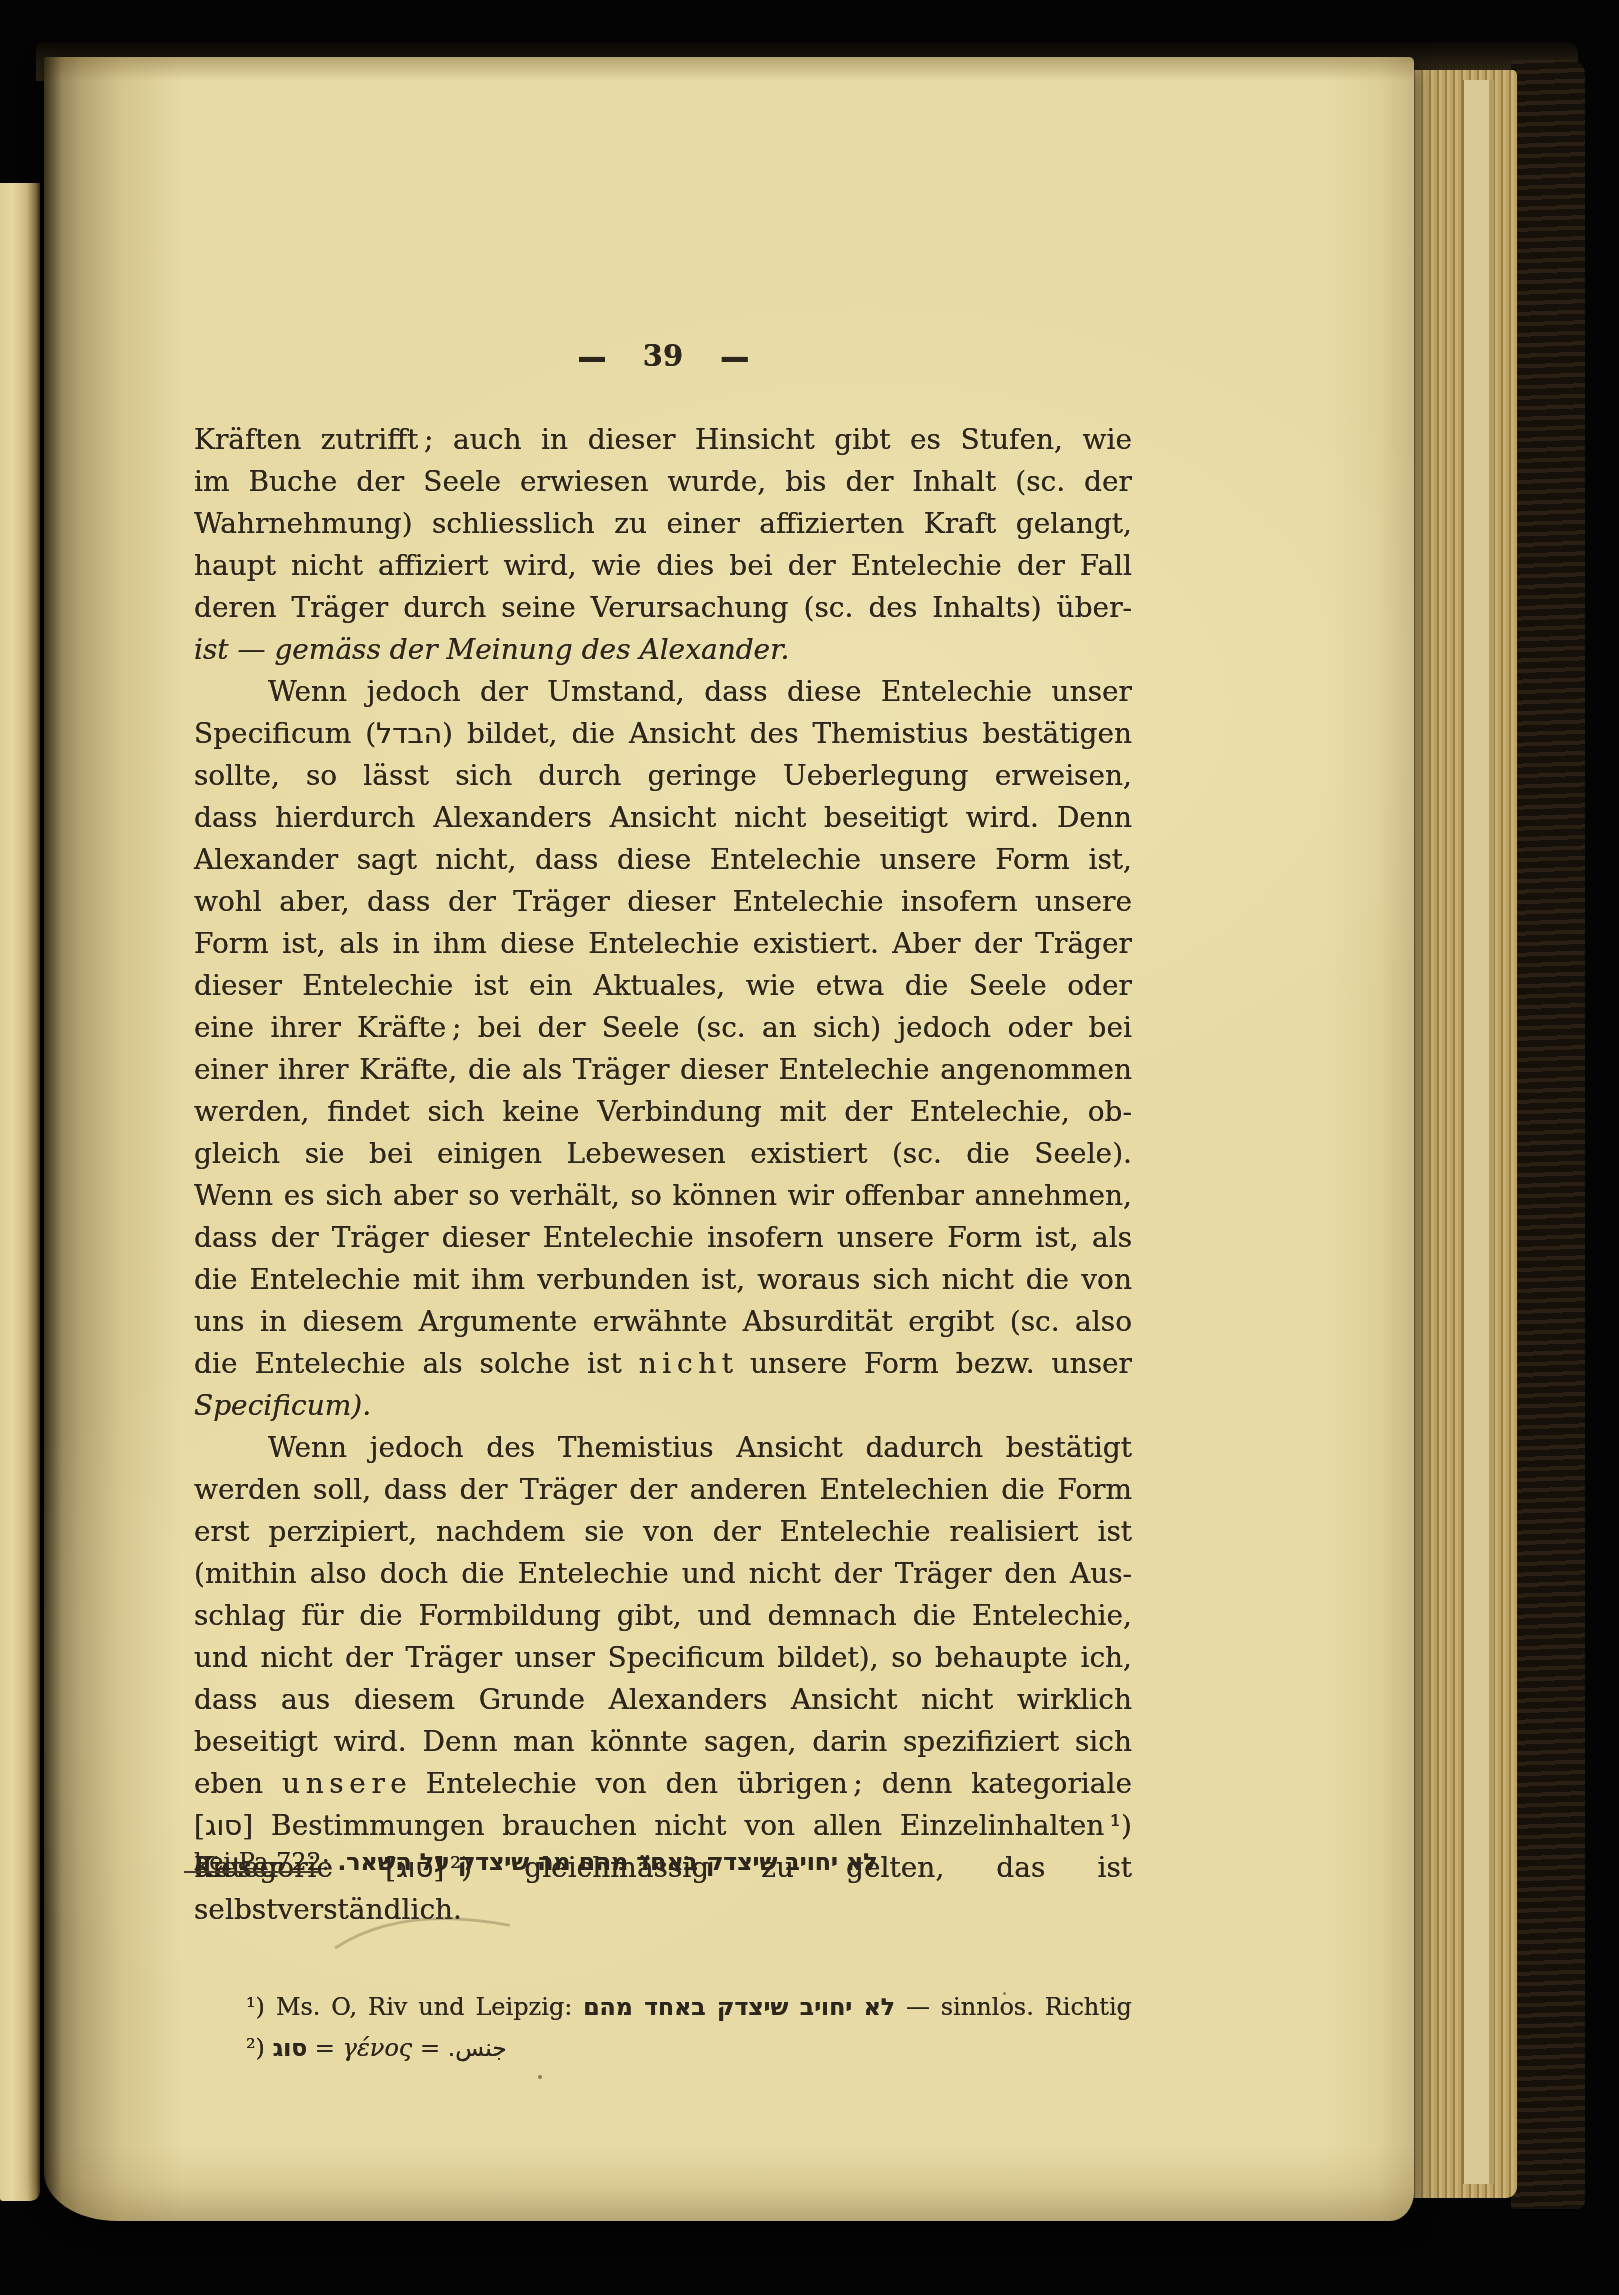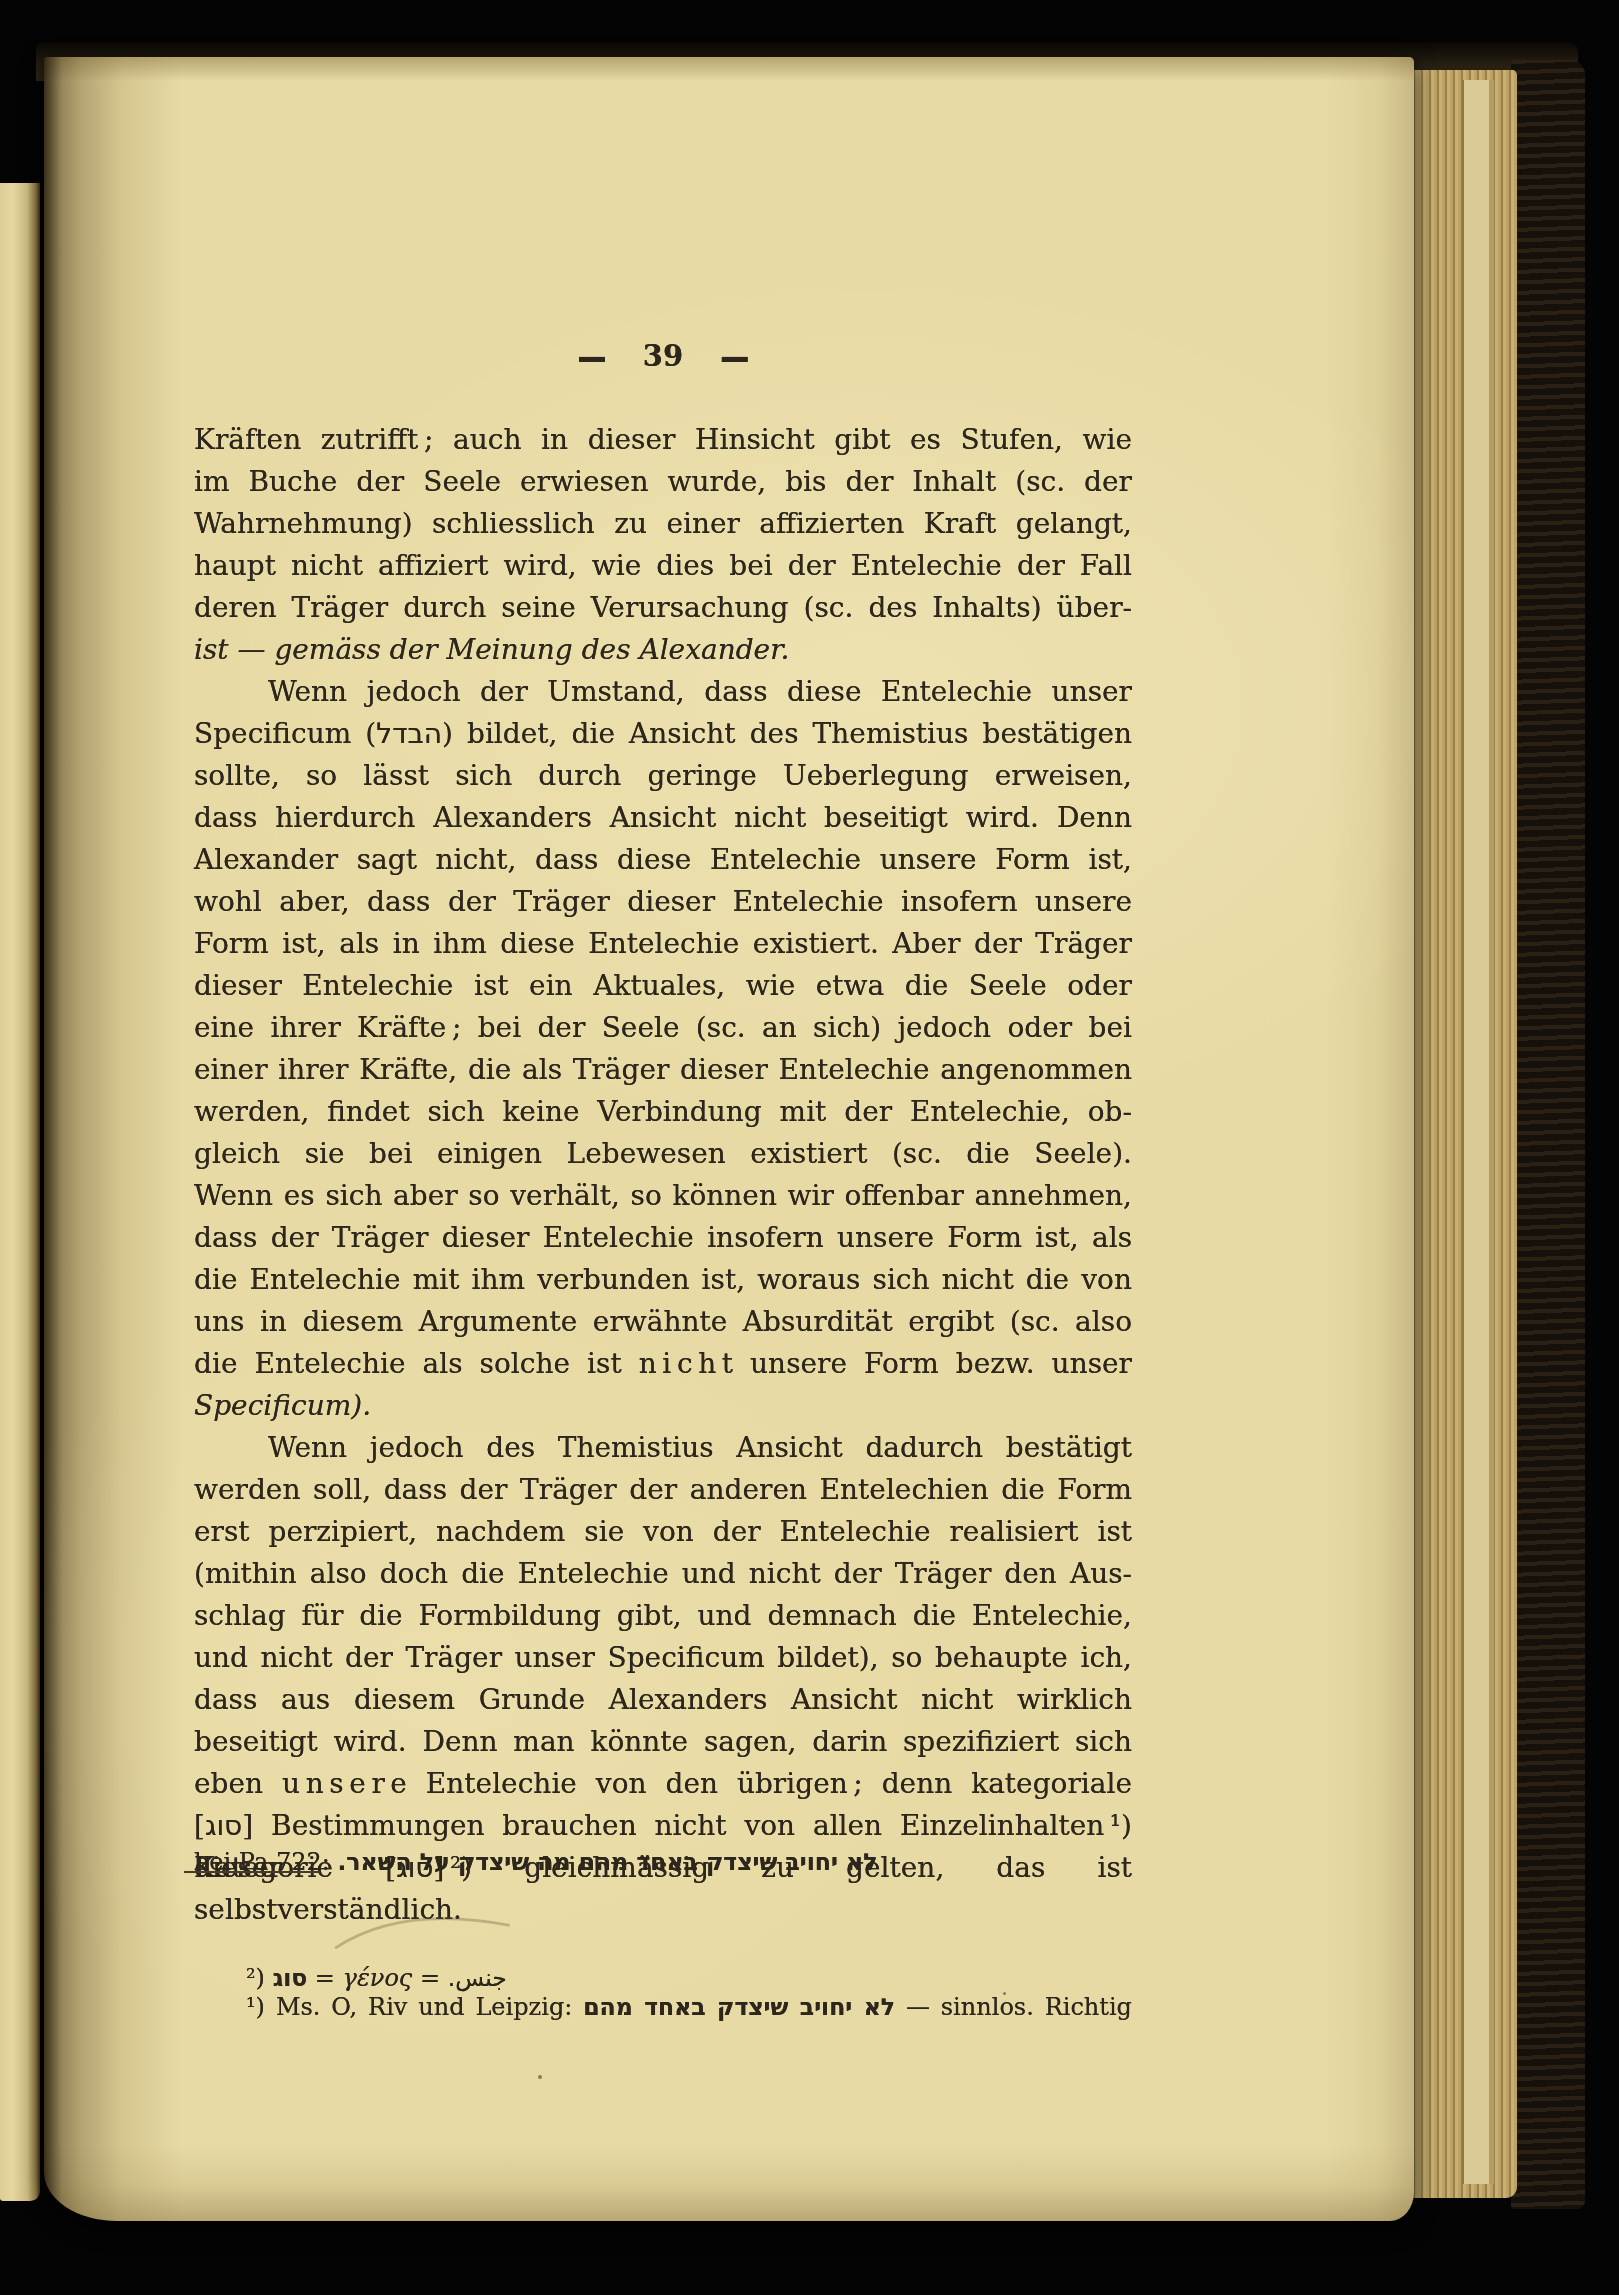--- a/index.html
+++ b/index.html
@@ -74,21 +74,21 @@
   .line.pend{text-align-last:left;font-style:italic;}
   .line.ind{text-indent:74px;}
 
   .fn-rule{
     position:absolute;top:1814px;left:-9.7px;width:136px;height:2.4px;
     background:#453b28;
   }
   .fn{position:absolute;left:0;width:100%;font-size:24px;line-height:37px;}
   .fn.fn1{top:1932px;text-indent:52px;text-align:justify;text-align-last:justify;}
   .fn.fn1b{top:1787px;}
-  .fn.fn2{top:1903px;text-indent:52px;}
+  .fn.fn2{top:1973px;text-indent:52px;}
 
   .heb{font-family:"DejaVu Sans",sans-serif;font-weight:bold;font-size:0.98em;}
   .greek{font-style:italic;font-family:"DejaVu Serif",serif;}
   .arab{font-family:"DejaVu Sans",sans-serif;font-size:0.98em;}
 
   .pencil-svg{position:absolute;left:283px;top:1844px;z-index:4;}
   .speck{position:absolute;border-radius:50%;background:rgba(55,45,25,.55);}
   .speck.s1{left:494px;top:2018px;width:4px;height:4px;}
   .speck.s2{left:959px;top:1935px;width:3.2px;height:3.2px;}
 </style>

